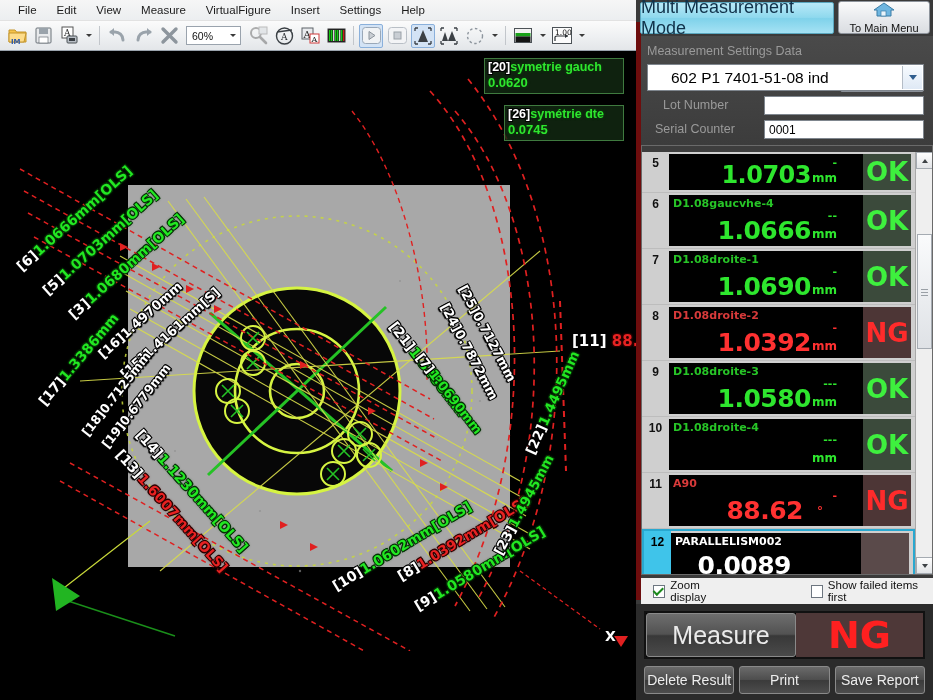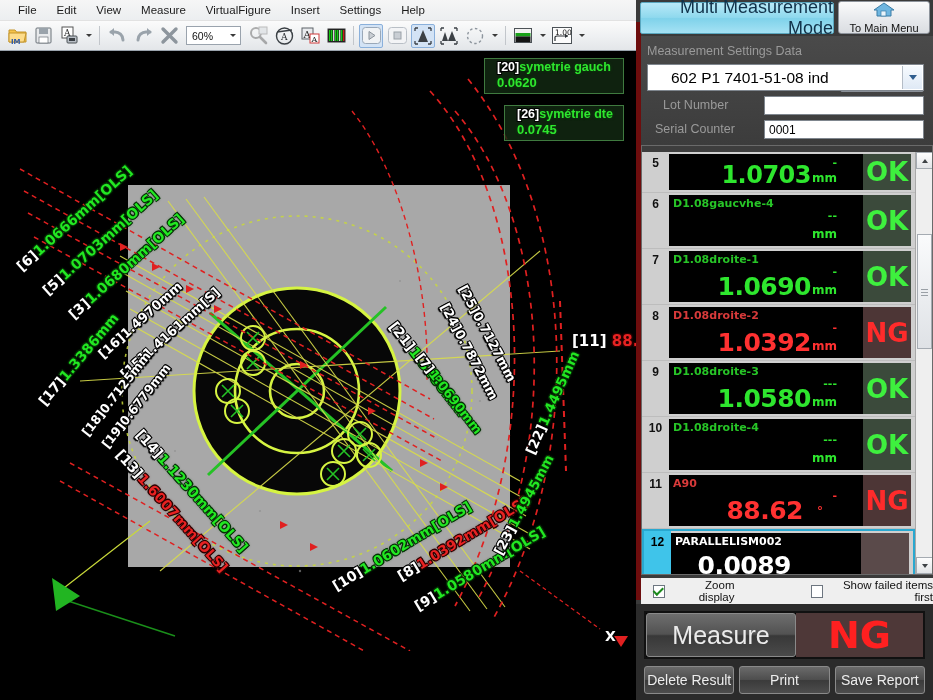--- a/index.html
+++ b/index.html
@@ -95,39 +95,38 @@
     color: #e82222;
     text-shadow: -1px -1px 0 #2a0000, 1px -1px 0 #2a0000, -1px 1px 0 #2a0000,
                   1px 1px 0 #2a0000, 0 0 3px #500;
   }
 
   
   .callout {
     position: absolute;
     background: rgba(18,42,18,0.82);
     border: 1px solid #3f7a3f;
-    padding: 1px 4px 2px 12px;
+    padding: 1px 4px 2px 3px;
   }
   .callout .c-top { font-size: 12.5px; font-weight: bold; line-height: 15px; }
   .callout .c-val {
     font-size: 13px; font-weight: bold; color: #2ee62e; text-align: left;
     line-height: 16px;
     text-shadow: 0 0 3px #0a4d0a;
   }
   .callout .c-id {
     color: #fff; text-shadow: -1px -1px 0 #000, 1px -1px 0 #000,
       -1px 1px 0 #000, 1px 1px 0 #000;
   }
   .callout .c-name { color: #2ee62e; text-shadow: 0 0 3px #0a4d0a; }
 
   
   #right-panel {
     position: absolute; left: 636px; top: 0; width: 297px; height: 700px;
     background: #3a3a3a;
-    text-align: right;
   }
   #panel-redstrip {
     position: absolute; left: 0; top: 22px; width: 5px; height: 578px;
     background: #6d0d0d;
   }
 
   
   #mode-title {
     position: absolute; left: 4px; top: 2px; width: 194px; height: 32px;
     background: linear-gradient(to bottom, #b9e9f7 0%, #8fd9ee 48%, #7fd2ea 52%, #a5e2f4 100%);
@@ -769,20 +768,21 @@
             </div>
             <div class="res-judge ok">OK</div>
           </div>
         </div>
 
         <div class="res-row">
           <div class="res-num">6</div>
           <div class="res-body">
             <div class="res-main">
               <span class="res-label ok">D1.08gaucvhe-4</span>
+              <span class="res-value ok">1.0666</span>
               <span class="res-unit ok">mm</span>
               <span class="res-tol ok">--</span>
             </div>
             <div class="res-judge ok">OK</div>
           </div>
         </div>
 
         <div class="res-row">
           <div class="res-num">7</div>
           <div class="res-body">

